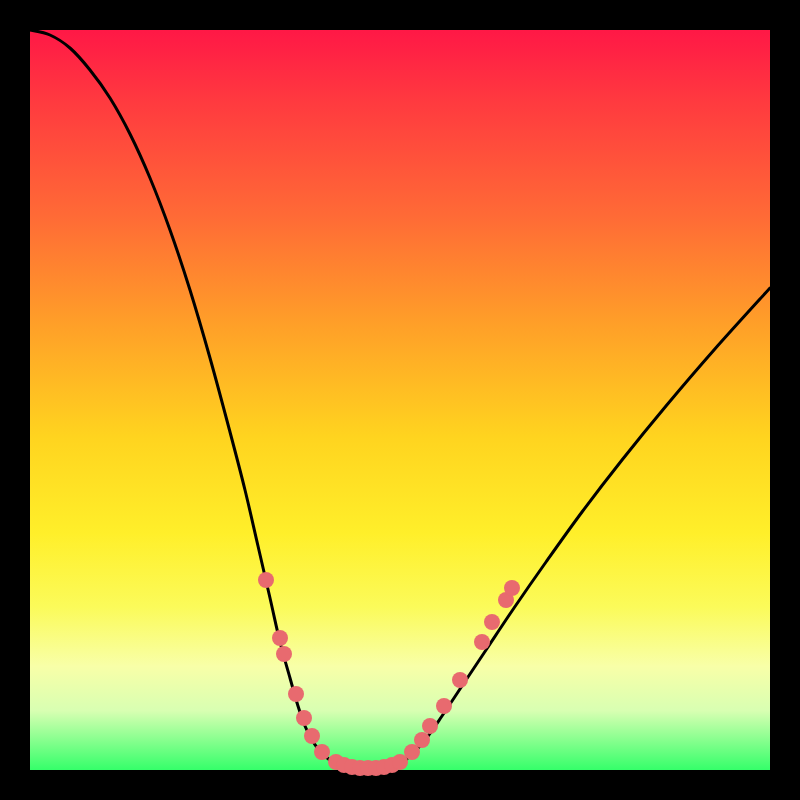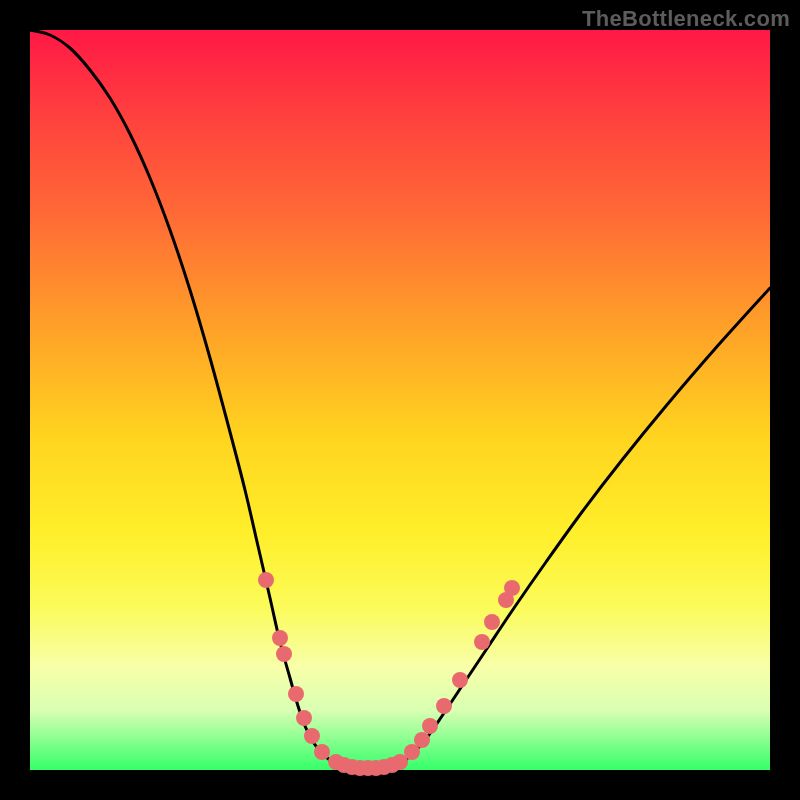--- a/index.html
+++ b/index.html
@@ -58,21 +58,20 @@
   }
   .dot {
     fill: #e86a6f;
     stroke: none;
   }
 </style>
 </head>
 <body>
 
 <div class="frame">
-  <div class="watermark">TheBottleneck.com</div>
   <div class="plot">
     <svg class="curve" viewBox="0 0 740 740">
       <g id="curve-group">
           <path d="M 0 0 C 3.3333333333333335 0.8333333333333334, 13.333333333333332 2, 20 5 C 26.666666666666668 8, 33.333333333333336 12.166666666666668, 40 18 C 46.666666666666664 23.833333333333332, 53.333333333333336 31.666666666666664, 60 40 C 66.66666666666667 48.333333333333336, 73.33333333333333 57.333333333333336, 80 68 C 86.66666666666667 78.66666666666667, 93.33333333333333 90.66666666666667, 100 104 C 106.66666666666667 117.33333333333333, 113.33333333333333 132, 120 148 C 126.66666666666667 164, 133.33333333333334 181.33333333333334, 140 200 C 146.66666666666666 218.66666666666666, 153.33333333333334 238.66666666666666, 160 260 C 166.66666666666666 281.3333333333333, 173.33333333333334 304.3333333333333, 180 328 C 186.66666666666666 351.6666666666667, 194.16666666666666 380, 200 402 C 205.83333333333334 424, 210.33333333333334 441, 215 460 C 219.66666666666666 479, 223.83333333333334 498, 228 516 C 232.16666666666666 534, 236.33333333333334 552, 240 568 C 243.66666666666666 584, 246.66666666666666 598.6666666666666, 250 612 C 253.33333333333334 625.3333333333334, 257 637.3333333333334, 260 648 C 263 658.6666666666666, 265.5 668, 268 676 C 270.5 684, 272.6666666666667 690.3333333333334, 275 696 C 277.3333333333333 701.6666666666666, 279.6666666666667 706, 282 710 C 284.3333333333333 714, 286.6666666666667 717.1666666666666, 289 720 C 291.3333333333333 722.8333333333334, 293.6666666666667 725, 296 727 C 298.3333333333333 729, 300.6666666666667 730.5, 303 732 C 305.3333333333333 733.5, 307.1666666666667 735, 310 736 C 312.8333333333333 737, 316.6666666666667 737.5, 320 738 C 323.3333333333333 738.5, 326.6666666666667 738.8333333333334, 330 739 C 333.3333333333333 739.1666666666666, 336.6666666666667 739, 340 739 C 343.3333333333333 739, 346.6666666666667 739.1666666666666, 350 739 C 353.3333333333333 738.8333333333334, 357 738.5, 360 738 C 363 737.5, 364.6666666666667 738, 368 736 C 371.3333333333333 734, 375.5 730.3333333333334, 380 726 C 384.5 721.6666666666666, 389.6666666666667 716.6666666666666, 395 710 C 400.3333333333333 703.3333333333334, 405.8333333333333 695, 412 686 C 418.1666666666667 677, 424.6666666666667 667, 432 656 C 439.3333333333333 645, 447.3333333333333 633, 456 620 C 464.6666666666667 607, 474 592.6666666666666, 484 578 C 494 563.3333333333334, 504.6666666666667 548, 516 532 C 527.3333333333334 516, 539.3333333333334 499, 552 482 C 564.6666666666666 465, 578 447.6666666666667, 592 430 C 606 412.3333333333333, 620.6666666666666 394.3333333333333, 636 376 C 651.3333333333334 357.6666666666667, 666.6666666666666 339.6666666666667, 684 320 C 701.3333333333334 300.3333333333333, 730.6666666666666 268.3333333333333, 740 258" fill="none" stroke="#000000" stroke-width="3" stroke-linecap="round"></path>
         </g>
       <g id="marker-group">
           <circle cx="236" cy="550" r="8" class="dot"></circle>
           <circle cx="250" cy="608" r="8" class="dot"></circle>
           <circle cx="254" cy="624" r="8" class="dot"></circle>
           <circle cx="266" cy="664" r="8" class="dot"></circle>

